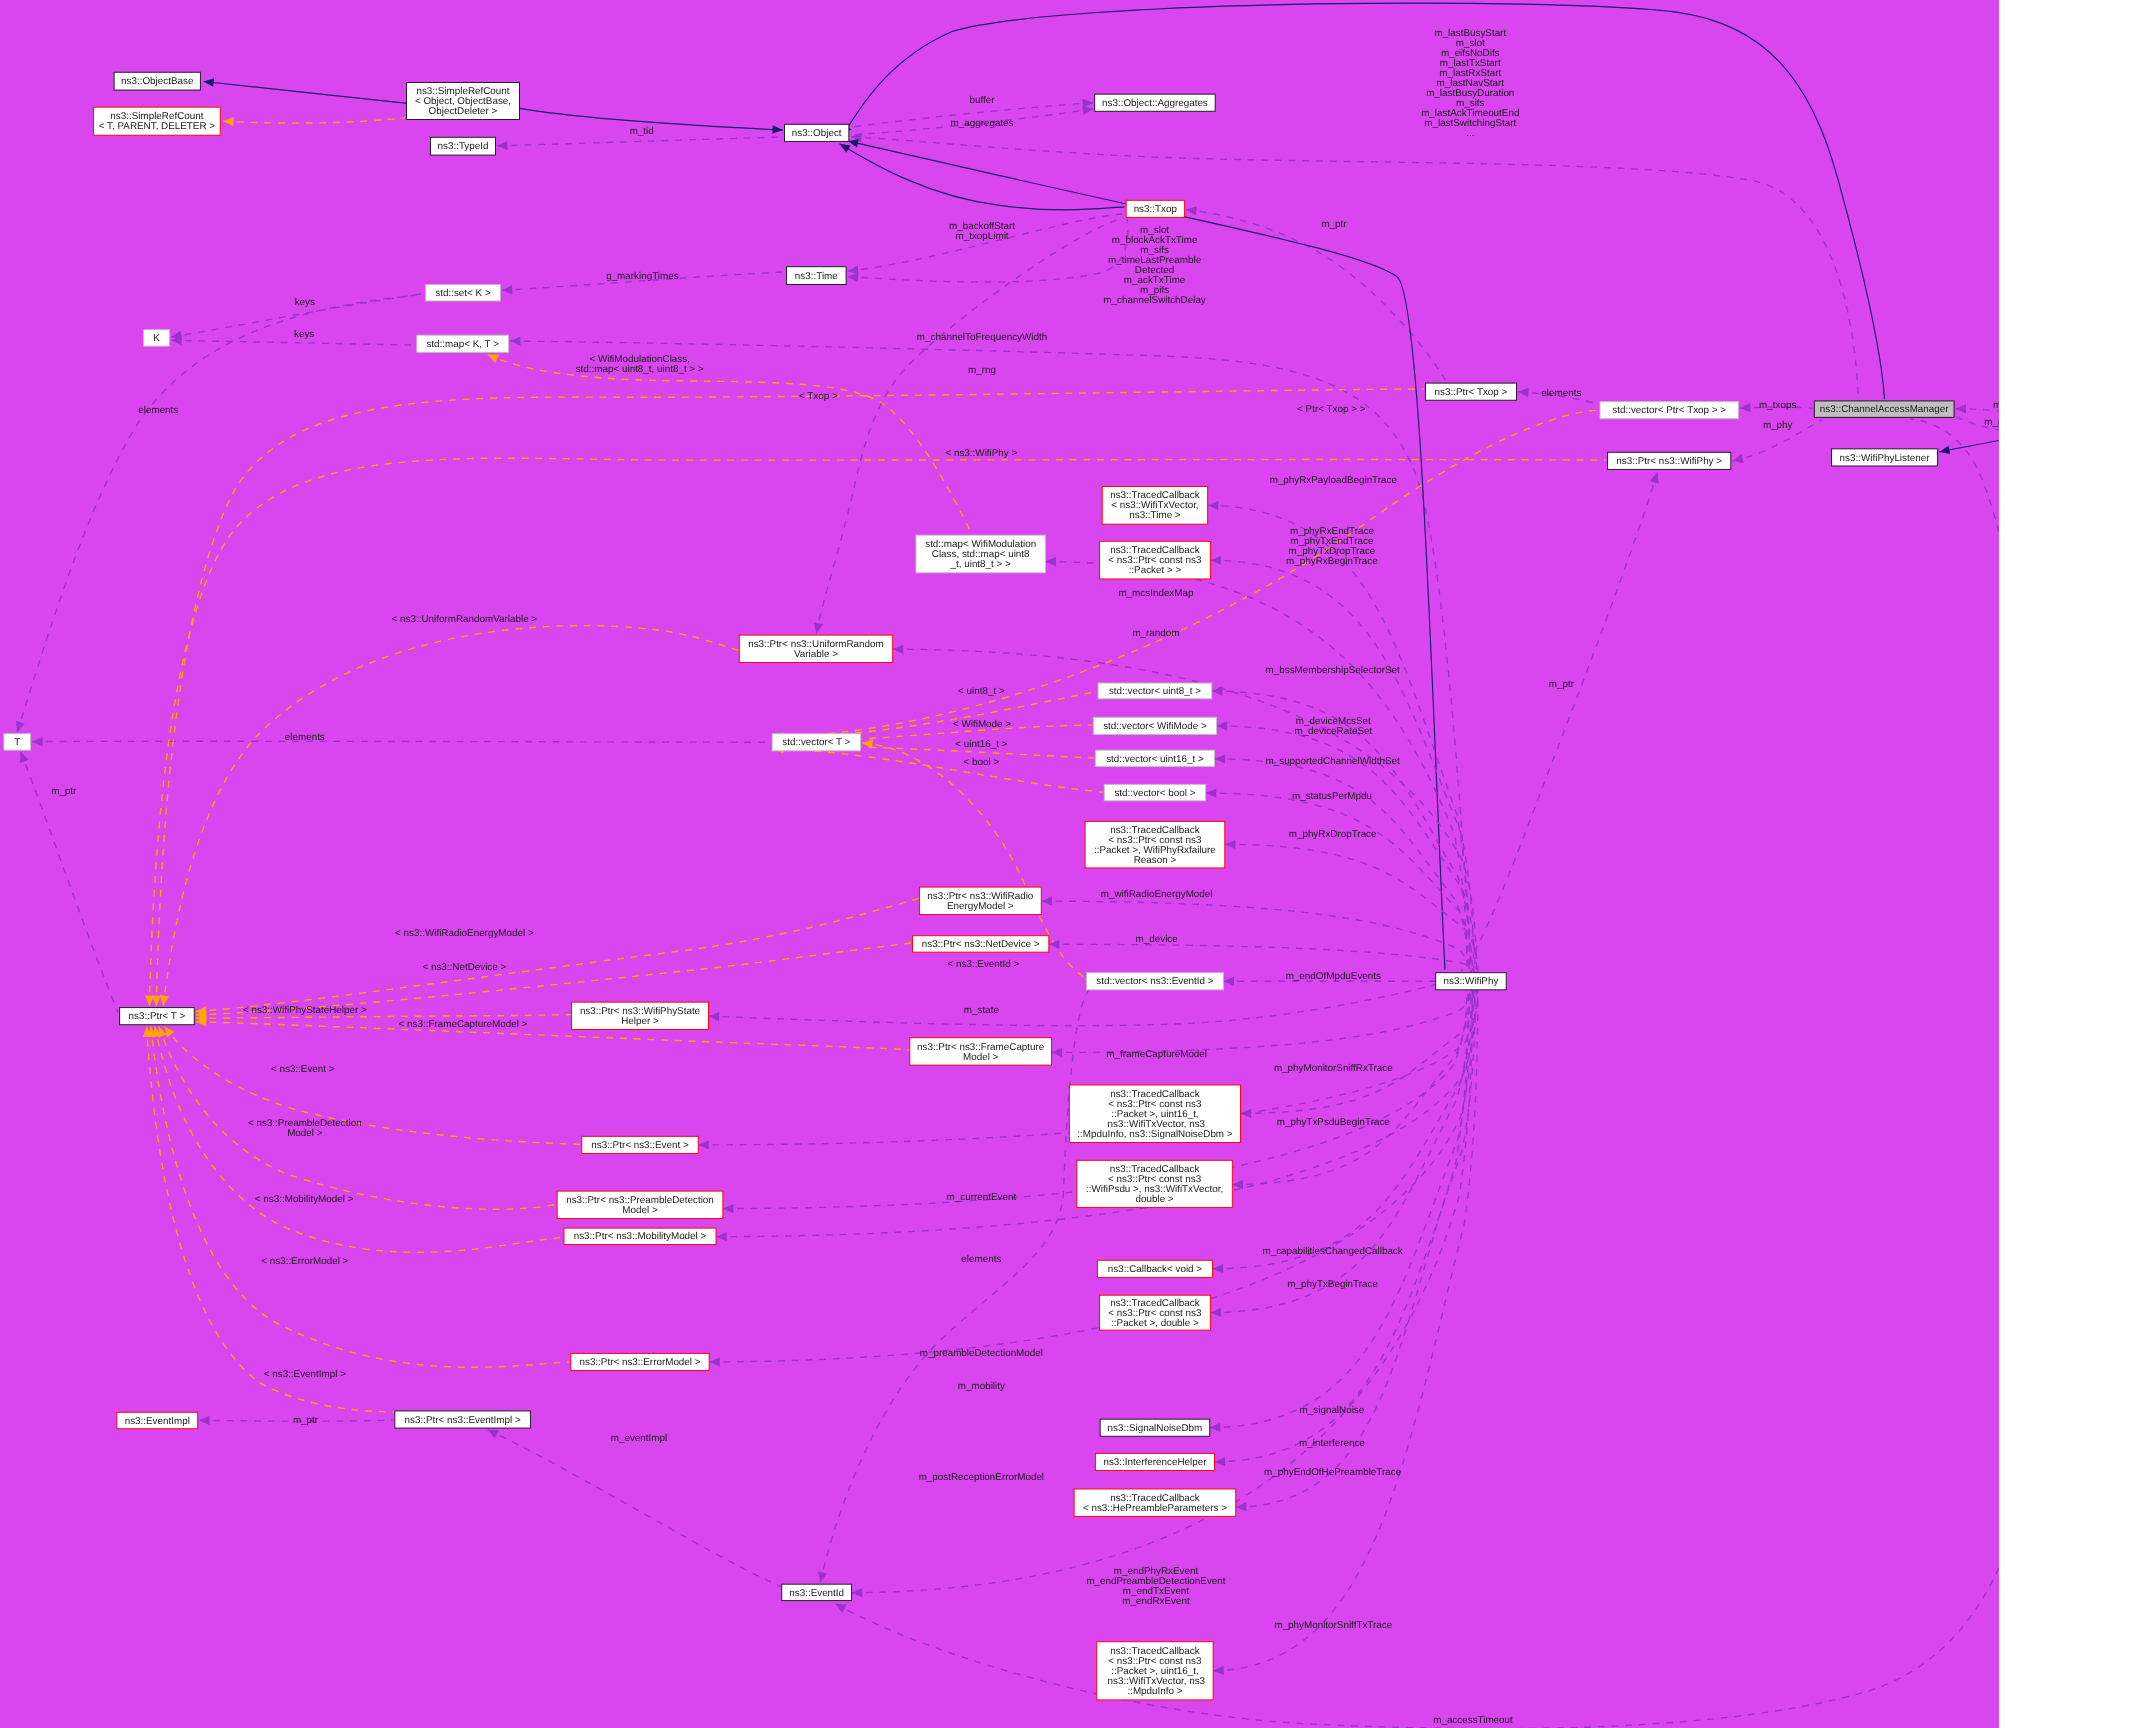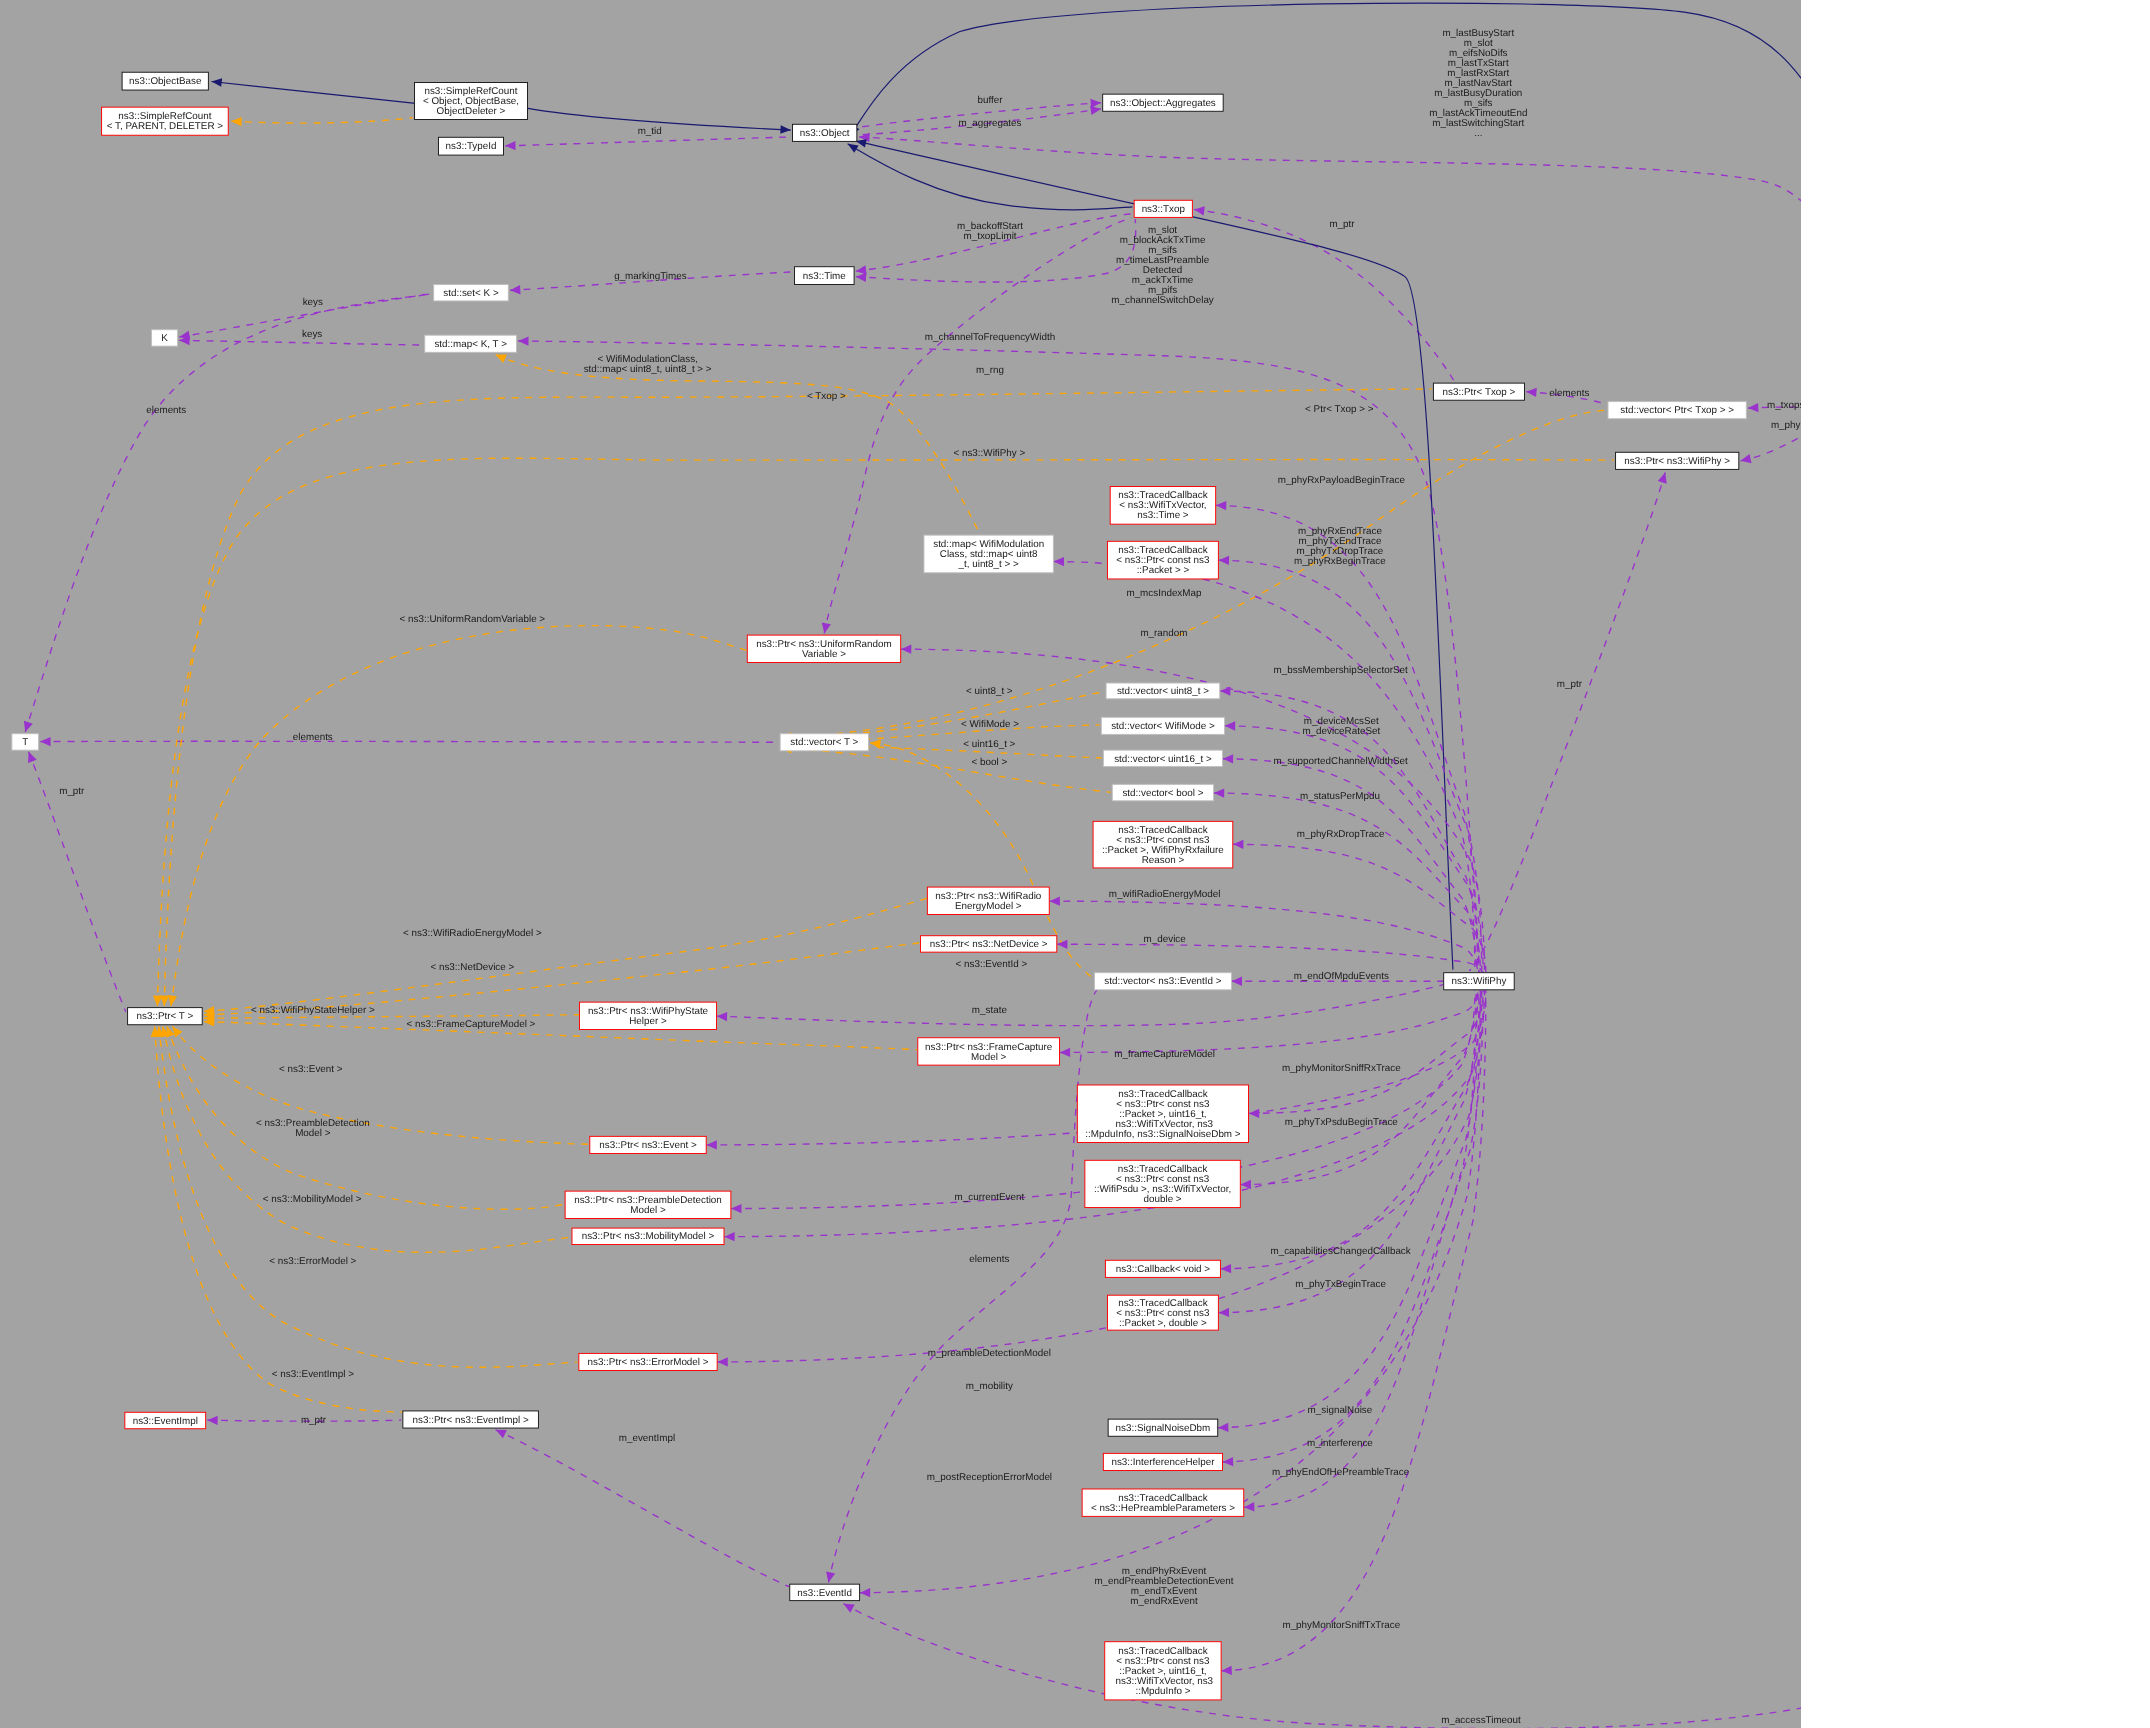--- a/index.html
+++ b/index.html
@@ -1,17 +1,17 @@
 <!DOCTYPE html>
 <html style="font-size:11px"><head>
 <meta charset="utf-8">
 <title>ns3::ChannelAccessManager collaboration diagram</title>
 <style>
   html,body{margin:0;padding:0;background:#ffffff;}
-  #diagram{position:relative;width:1793px;height:1729px;background:#a3a3a3;overflow:hidden;padding-left:8px;}
+  #diagram{position:relative;width:1999px;height:1729px;background:#d946ef;overflow:hidden;}
   #svg{display:block;}
   text{font-family:"Liberation Sans",sans-serif;font-size:14.4px;fill:#1a1a1a;text-rendering:geometricPrecision;}
   #diagram{-webkit-font-smoothing:antialiased;}
   .edge{fill:none;}
   .e-inh{stroke:#191970;stroke-width:1.7;}
   .e-use{stroke:#9a32cd;stroke-width:2;stroke-dasharray:10 10;}
   .e-tmp{stroke:#ffa500;stroke-width:2;stroke-dasharray:10 10;}
   .a-inh{fill:#191970;}
   .a-use{fill:#9a32cd;}
   .a-tmp{fill:#ffa500;}

